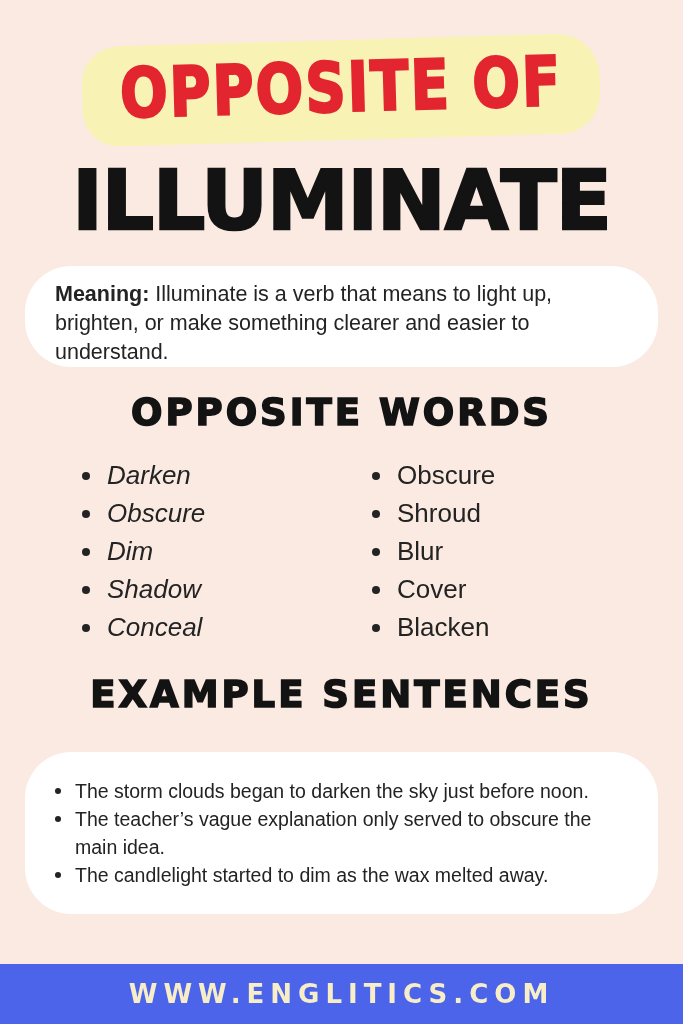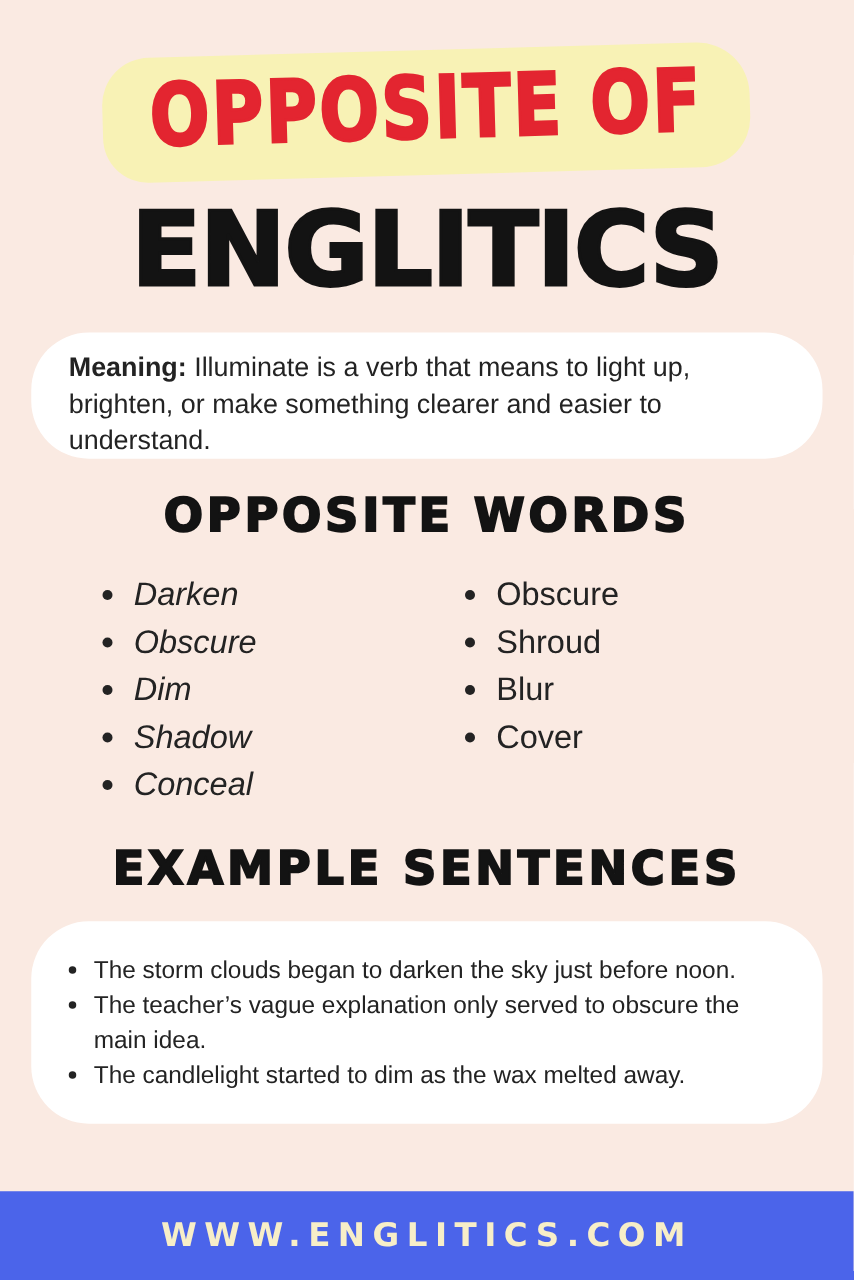--- a/index.html
+++ b/index.html
@@ -101,21 +101,21 @@
   .dot {
     width: 8px;
     height: 8px;
     border-radius: 50%;
     background: var(--body-text, #232323);
     margin-right: 17px;
     flex: 0 0 auto;
   }
   
   .sentences-box {
-    margin-top: 20px;
+    margin-top: 35px;
     padding: 25px 28px 25px 30px;
   }
   .sentence-list {
     list-style: none;
     margin: 0;
     padding: 0;
   }
   .sentence-item {
     display: flex;
     font-size: 19.5px;
@@ -123,21 +123,21 @@
   }
   .sentence-item .dot {
     width: 6px;
     height: 6px;
     margin-top: 11px;
     margin-right: 14px;
   }
   
   .footer {
     margin-top: auto;
-    height: 71px;
+    height: 60px;
     background: var(--footer-bg, #4b64ea);
     display: flex;
     align-items: center;
     justify-content: center;
   }
   .footer-url {
     font-family: "DejaVu Sans", sans-serif;
     font-weight: bold;
     font-size: 26px;
     letter-spacing: 6px;
@@ -148,21 +148,21 @@
 <body>
 
 <div class="poster" style="--bg: #faeae2; --badge-bg: #f8f2b5; --badge-text: #e32530; --title: #131313; --box-bg: #ffffff; --body-text: #232323; --footer-bg: #4b64ea; --footer-text: #f7eec8;">
 
   <div class="badge-wrap">
     <div class="badge">
       <span class="badge-text">OPPOSITE OF</span>
     </div>
   </div>
 
-  <h1 class="title">ENGLITICS</h1>
+  <h1 class="title">ILLUMINATE</h1>
 
   <div class="white-box meaning-box">
     <b>Meaning:</b><span> Illuminate is a verb that means to light up, brighten, or make something clearer and easier to understand.</span>
   </div>
 
   <h2 class="section-heading heading-words">OPPOSITE WORDS</h2>
 
   <div class="words-columns">
     <ul class="word-col left">
       <li class="word-item">
@@ -195,20 +195,24 @@
         <span class="dot"></span>
         <span>Shroud</span>
       </li>
       <li class="word-item">
         <span class="dot"></span>
         <span>Blur</span>
       </li>
       <li class="word-item">
         <span class="dot"></span>
         <span>Cover</span>
+      </li>
+      <li class="word-item">
+        <span class="dot"></span>
+        <span>Blacken</span>
       </li>
     </ul>
   </div>
 
   <h2 class="section-heading heading-examples">EXAMPLE SENTENCES</h2>
 
   <div class="white-box sentences-box">
     <ul class="sentence-list">
       <li class="sentence-item">
         <span class="dot"></span>

